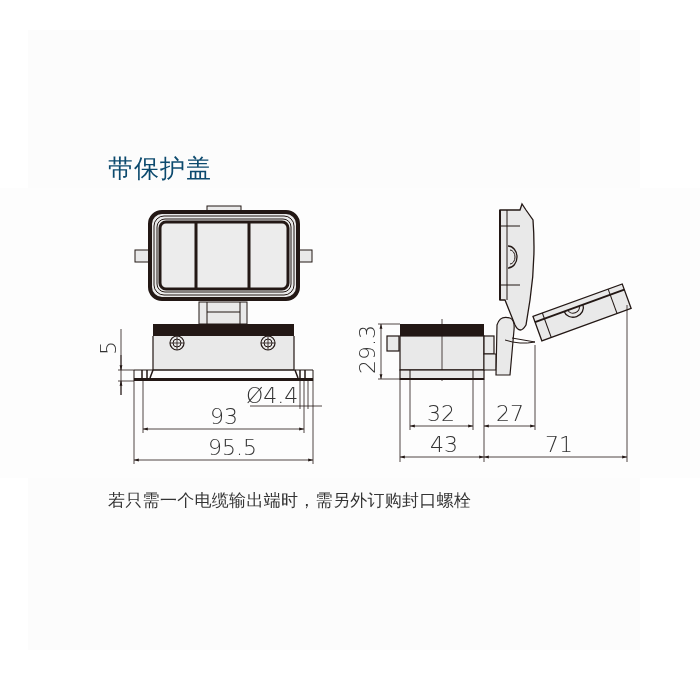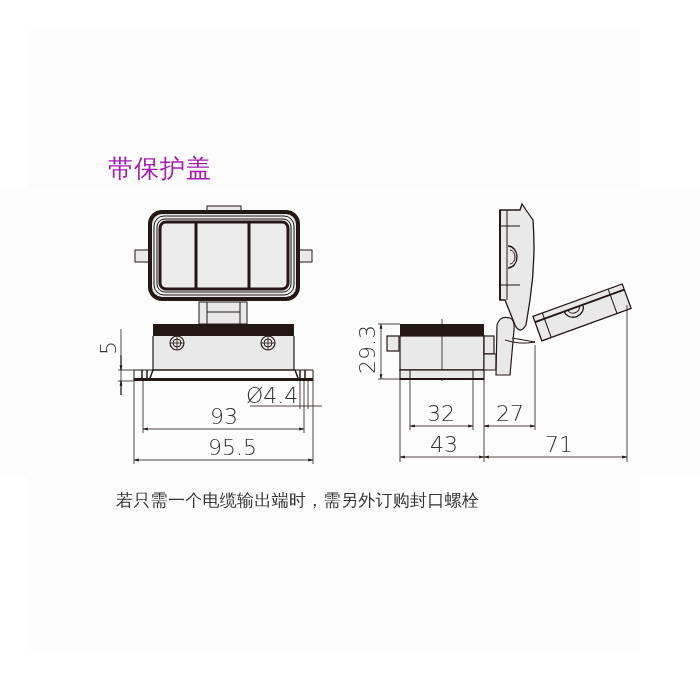--- a/index.html
+++ b/index.html
@@ -1,20 +1,20 @@
 <!DOCTYPE html>
 <html><head>
 <meta charset="utf-8">
 <style>
   html,body{margin:0;padding:0;background:#ffffff;}
   body{width:700px;height:700px;position:relative;overflow:hidden;font-family:"DejaVu Sans","Liberation Sans",sans-serif;}
   .panel{position:absolute;left:28px;top:30px;width:612px;height:620px;background:#fcfcfc;}
   .band{position:absolute;left:0;top:188px;width:700px;height:290px;background:#fdfdfd;}
-  .title{position:absolute;left:108px;top:152px;font-size:25px;color:#a21caf;letter-spacing:1px;}
-  .note{position:absolute;left:108px;top:489px;font-size:17px;color:#333333;letter-spacing:0.3px;margin-left:8px;}
+  .title{position:absolute;left:108px;top:152px;font-size:25px;color:#0c4a6e;letter-spacing:1px;}
+  .note{position:absolute;left:108px;top:489px;font-size:17px;color:#333333;letter-spacing:0.3px;}
   svg{position:absolute;left:0;top:0;}
   .dim{font-family:"DejaVu Sans","Liberation Sans",sans-serif;font-size:22px;fill:#333333;font-weight:300;}
 </style>
 </head>
 <body>
 
 <div class="panel"></div>
 <div class="band"></div>
 
 <div class="title">带保护盖</div>

